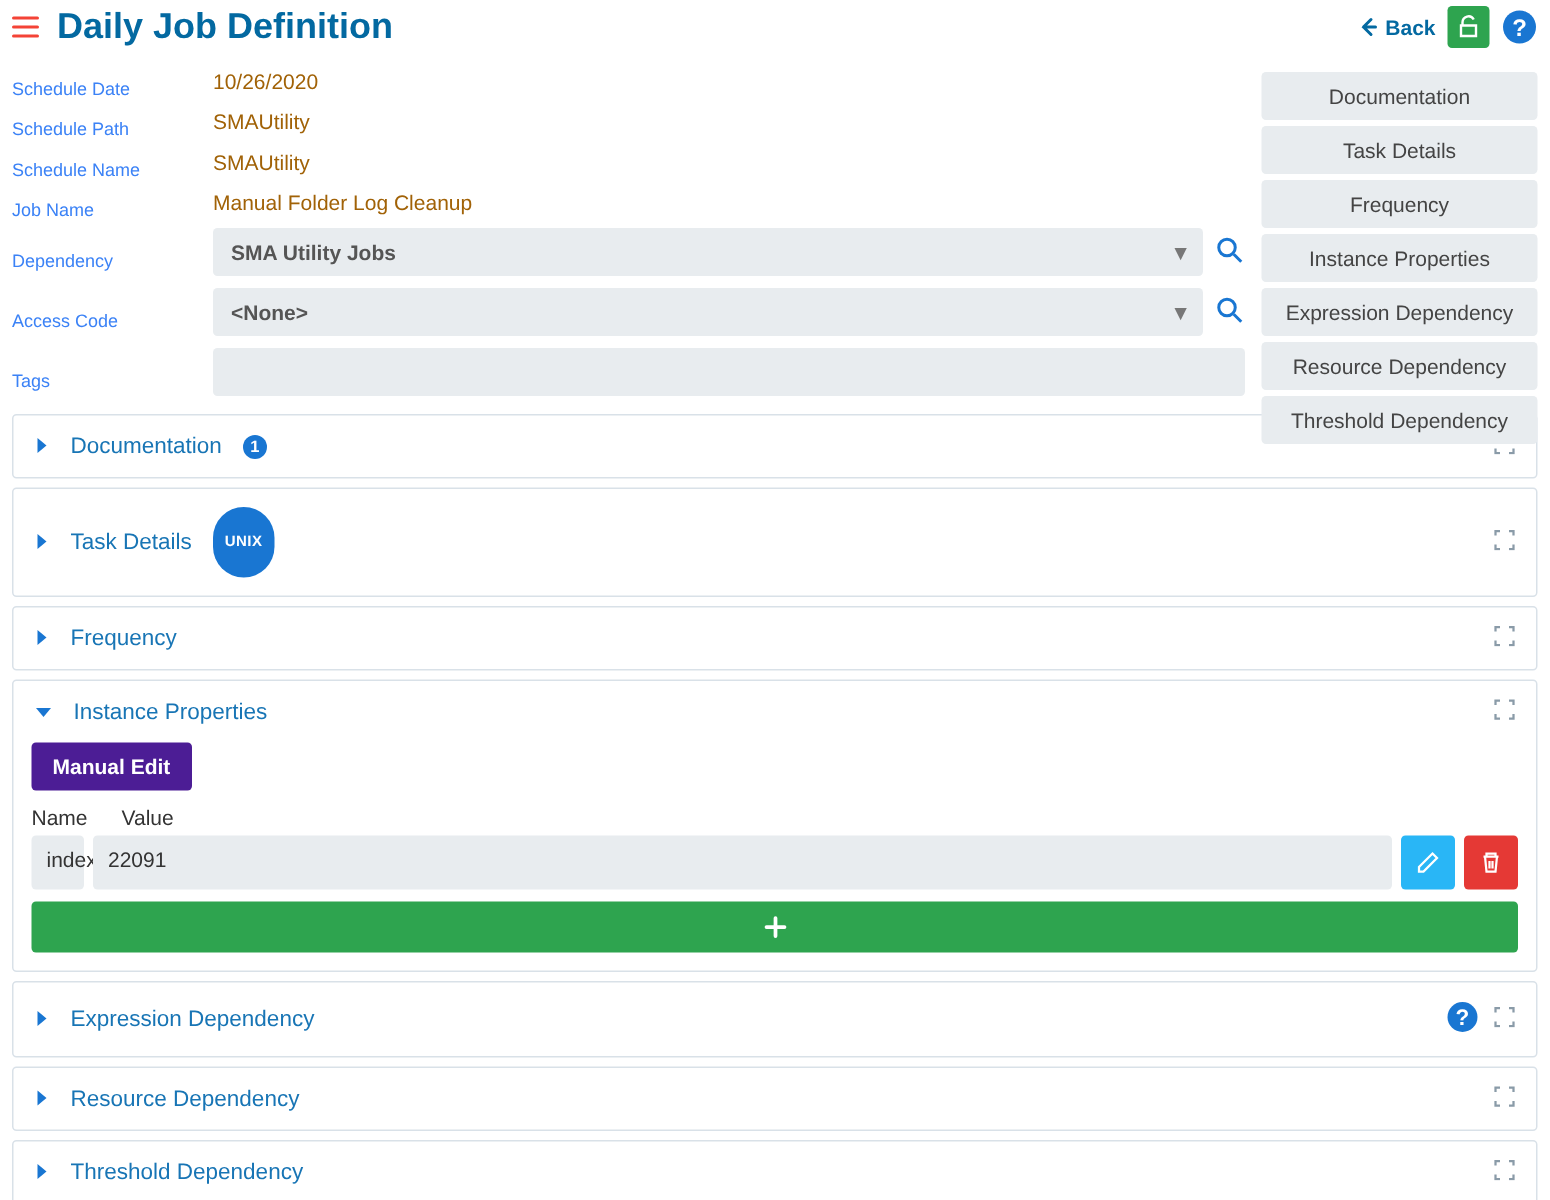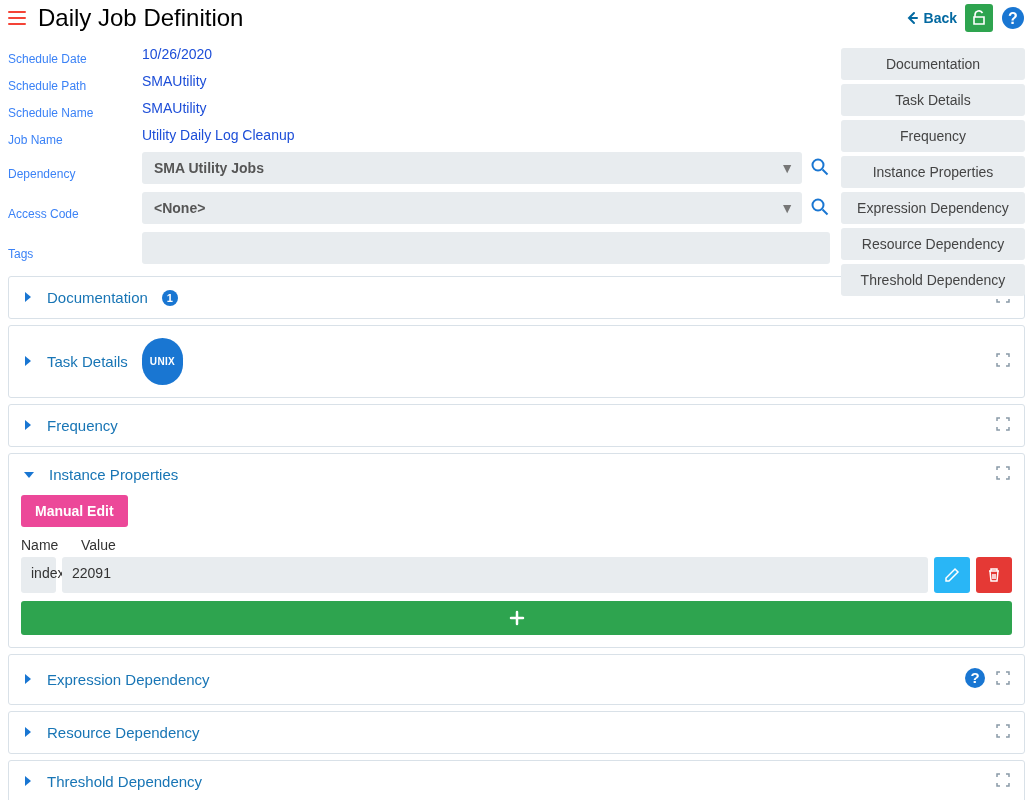--- a/index.html
+++ b/index.html
@@ -1,49 +1,49 @@
 <!DOCTYPE html>
 <html><head>
 <meta charset="utf-8">
 <style>
 * { box-sizing: border-box; margin: 0; padding: 0; }
 body { font-family: -apple-system, BlinkMacSystemFont, "Segoe UI", Arial, sans-serif; font-size: 14px; color: #333; background: #fff; position: relative; width: 1033px; }
 .header { display: flex; align-items: center; padding: 4px 8px; }
 .menu-icon { color: #f44336; margin-right: 12px; cursor: pointer; }
 .menu-icon svg { display: block; }
-.page-title { color: #000000; font-size: 24px; font-weight: 400; }
+.page-title { color: #0369a1; font-size: 24px; font-weight: 700; }
 .header-right { margin-left: auto; display: flex; align-items: center; gap: 8px; }
 .back-btn { display: flex; align-items: center; gap: 4px; cursor: pointer; font-weight: 600; color: #0369a1; }
 .lock-btn { background: #2EA44F; width: 28px; height: 28px; border-radius: 3px; display: flex; align-items: center; justify-content: center; color: #fff; cursor: pointer; }
 .help-btn { color: #1976D2; cursor: pointer; }
 .help-btn svg, .header-right svg { display: block; }
 .form-rows { padding: 4px 8px; margin-right: 195px; }
 .form-row { display: flex; align-items: center; min-height: 27px; }
 .form-label { width: 134px; font-size: 12px; color: #3b82f6; margin-top: 11px; }
-.form-value { font-size: 14px; color: #1d4ed8; }
+.form-value { font-size: 14px; color: #a16207; }
 .select-row { display:flex; align-items:center; flex: 1; gap: 8px; }
 .select-box { flex: 1; background: #E8ECEF; border-radius: 3px; height: 32px; display: flex; align-items: center; padding: 0 8px 0 12px; color: #555; cursor: pointer; margin:4px 0;font-weight:bold; }
 .select-box .caret { margin-left: auto; color: #777; }
 .search-icon { color: #1976D2; cursor: pointer; }
 .tags-box { flex:1; background:#E8ECEF; border-radius:3px; height:32px; margin:4px 0; }
 
 .right-nav { position: absolute; top: 48px; right: 8px; width: 184px; display: flex; flex-direction: column; gap: 4px; }
 .right-nav-item { background: #E8ECEF; text-align: center; padding: 8px 4px; border-radius: 3px; font-size: 14px; color: #444; cursor: pointer; }
 
 .panels { padding: 0 8px; display: flex; flex-direction: column; gap: 6px; margin-top: 4px; }
 .panel { border: 1px solid #D9E1E8; border-radius: 3px; }
 .panel-header { display: flex; align-items: center; padding: 12px 14px; gap: 14px; cursor: pointer; }
 .panel-toggle { color: #1976D2; }
 .panel-title { color: #1875B5; font-size: 15px; }
 .panel-actions { margin-left: auto; display: flex; align-items: center; gap: 10px; }
 .expand-icon { color: #8A9BA8; cursor: pointer; }
 .badge-circle { background: #1976D2; color: #fff; width: 16px; height: 16px; border-radius: 50%; font-size: 11px; display: inline-flex; align-items: center; justify-content: center; font-weight: 700; }
 .badge-pill { background: #1976D2; color: #fff; font-size: 10px; font-weight: 700; padding: 18px 8px; border-radius: 999px; letter-spacing: 0.3px; }
 .panel-body { padding: 0 12px 12px; }
-.manual-btn { background: #ec4899; color: #fff; border: none; padding: 8px 14px; border-radius: 3px; font-size: 14px; cursor: pointer; font-weight:600; }
+.manual-btn { background: #4c1d95; color: #fff; border: none; padding: 8px 14px; border-radius: 3px; font-size: 14px; cursor: pointer; font-weight:600; }
 .prop-headers { display: flex; gap: 4px; margin-top: 10px; font-size: 14px; }
 .prop-headers .col-name { width: 56px; }
 .prop-row { display: flex; gap: 6px; margin-top: 4px; }
 .prop-name-box { width: 35px; background: #E8ECEF; border-radius: 3px; padding: 8px 10px; font-size: 14px; }
 .prop-value-box { flex: 1; background: #E8ECEF; border-radius: 3px; padding: 8px 10px; font-size: 14px; }
 .icon-btn { width: 36px; height: 36px; border-radius: 3px; display: flex; align-items: center; justify-content: center; color: #fff; cursor: pointer; }
 .icon-btn.edit { background: #29B6F6; }
 .icon-btn.delete { background: #E53935; }
 .add-row-btn { background: #2EA44F; color: #fff; height: 34px; border-radius: 3px; display: flex; align-items: center; justify-content: center; margin-top: 8px; cursor: pointer; }
 .help-circle-small { color:#1976D2; cursor:pointer; }
@@ -101,21 +101,21 @@
   <div class="form-row">
     <div class="form-label">Schedule Path</div>
     <div class="form-value">SMAUtility</div>
   </div>
   <div class="form-row">
     <div class="form-label">Schedule Name</div>
     <div class="form-value">SMAUtility</div>
   </div>
   <div class="form-row">
     <div class="form-label">Job Name</div>
-    <div class="form-value">Utility Daily Log Cleanup</div>
+    <div class="form-value">Manual Folder Log Cleanup</div>
   </div>
   <div class="form-row">
     <div class="form-label">Dependency</div>
     <div class="select-row">
       <div class="select-box">
         <span>SMA Utility Jobs</span>
         <span class="caret">▼</span>
       </div>
       <span class="search-icon">
         <svg width="20" height="20" viewBox="0 0 20 20">

